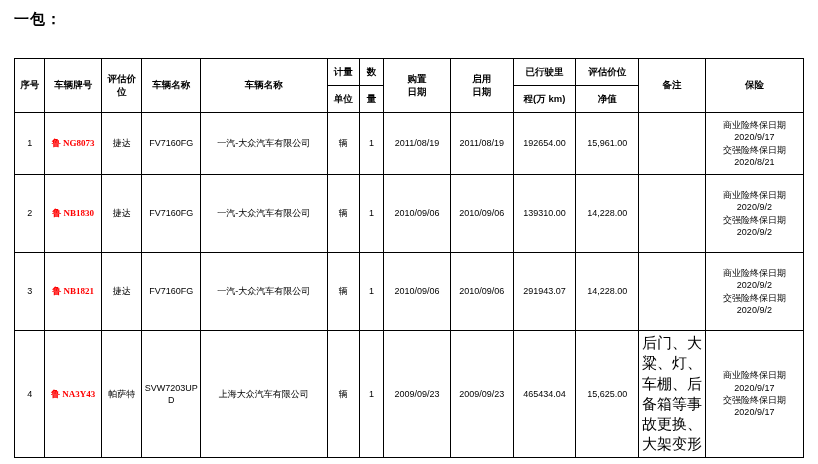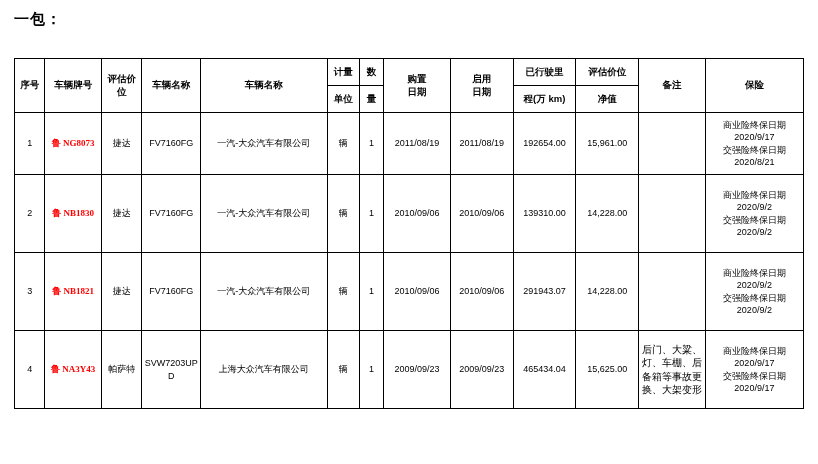--- a/index.html
+++ b/index.html
@@ -80,21 +80,21 @@
   .r-ins { width: 97px; }
 
   tbody tr { height: 78px; }
   tbody tr.first-row { height: 62px; }
   .cell-ins {
     font-size: 9px;
     line-height: 1.55;
     margin-top: 32px;
   }
   .cell-remark {
-    font-size: 10px;
+    font-size: 15px;
     line-height: 1.5;
   }
   .nowrapnum { white-space: nowrap; }
 </style>
 </head>
 <body>
 
 <div class="page">
 
   <div class="doc-title">一包：</div>

